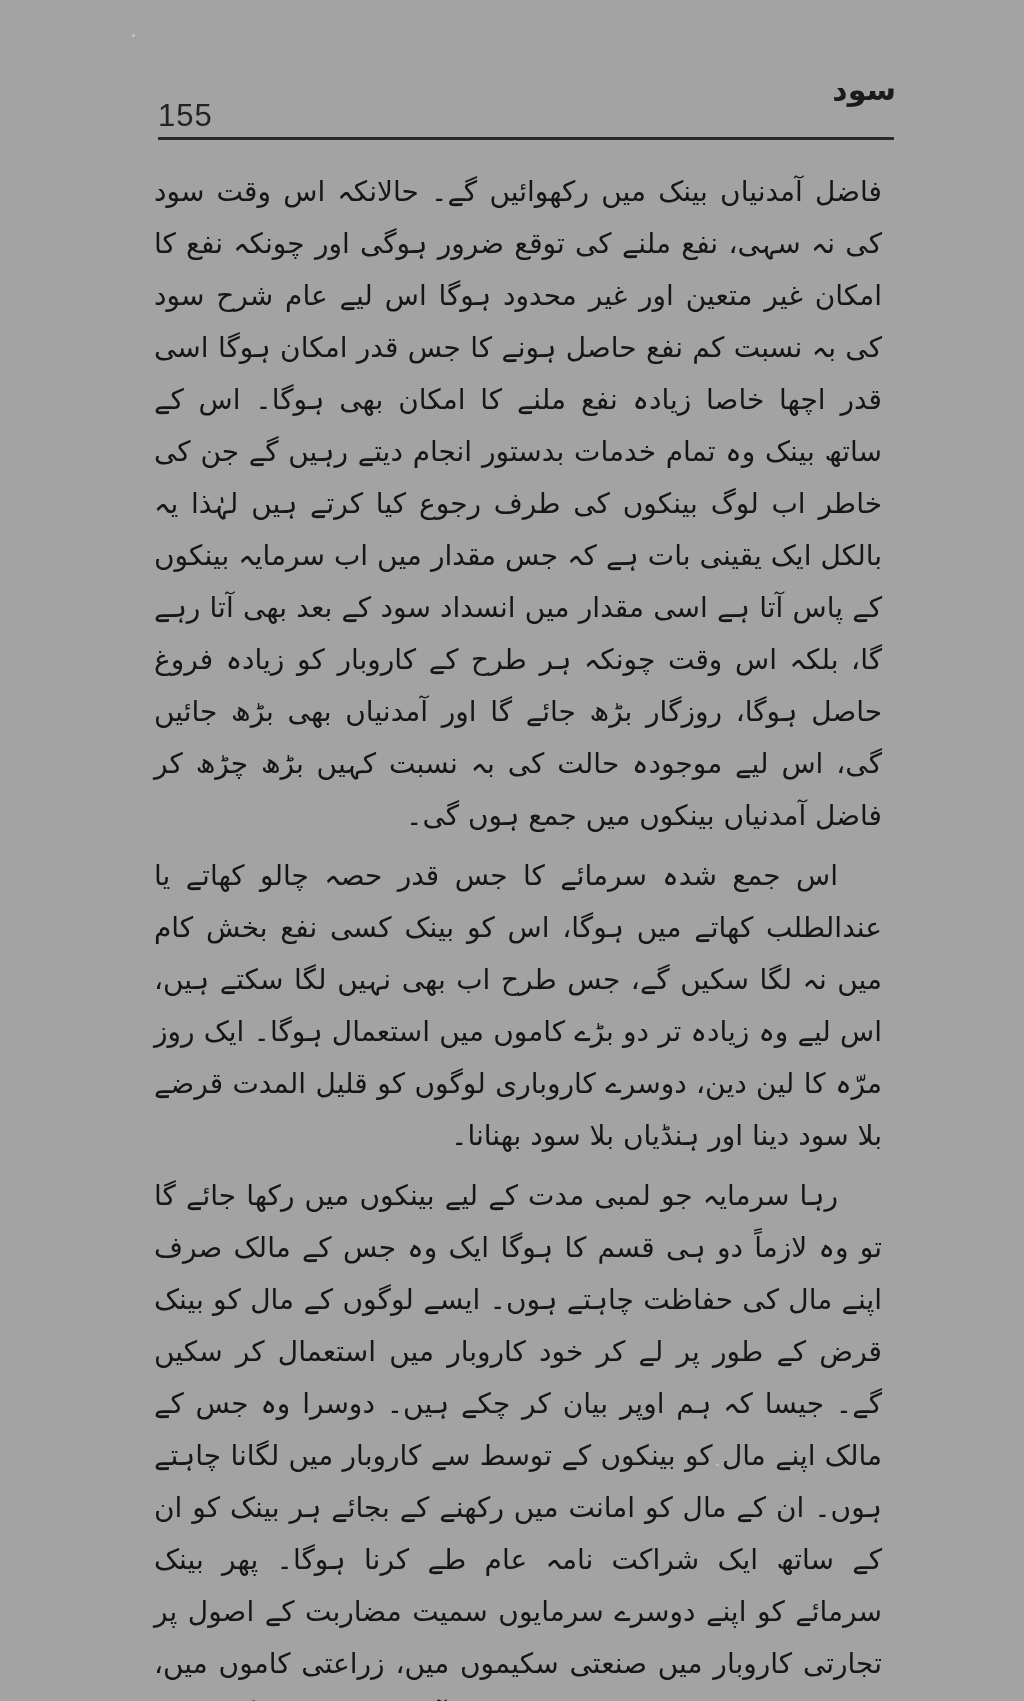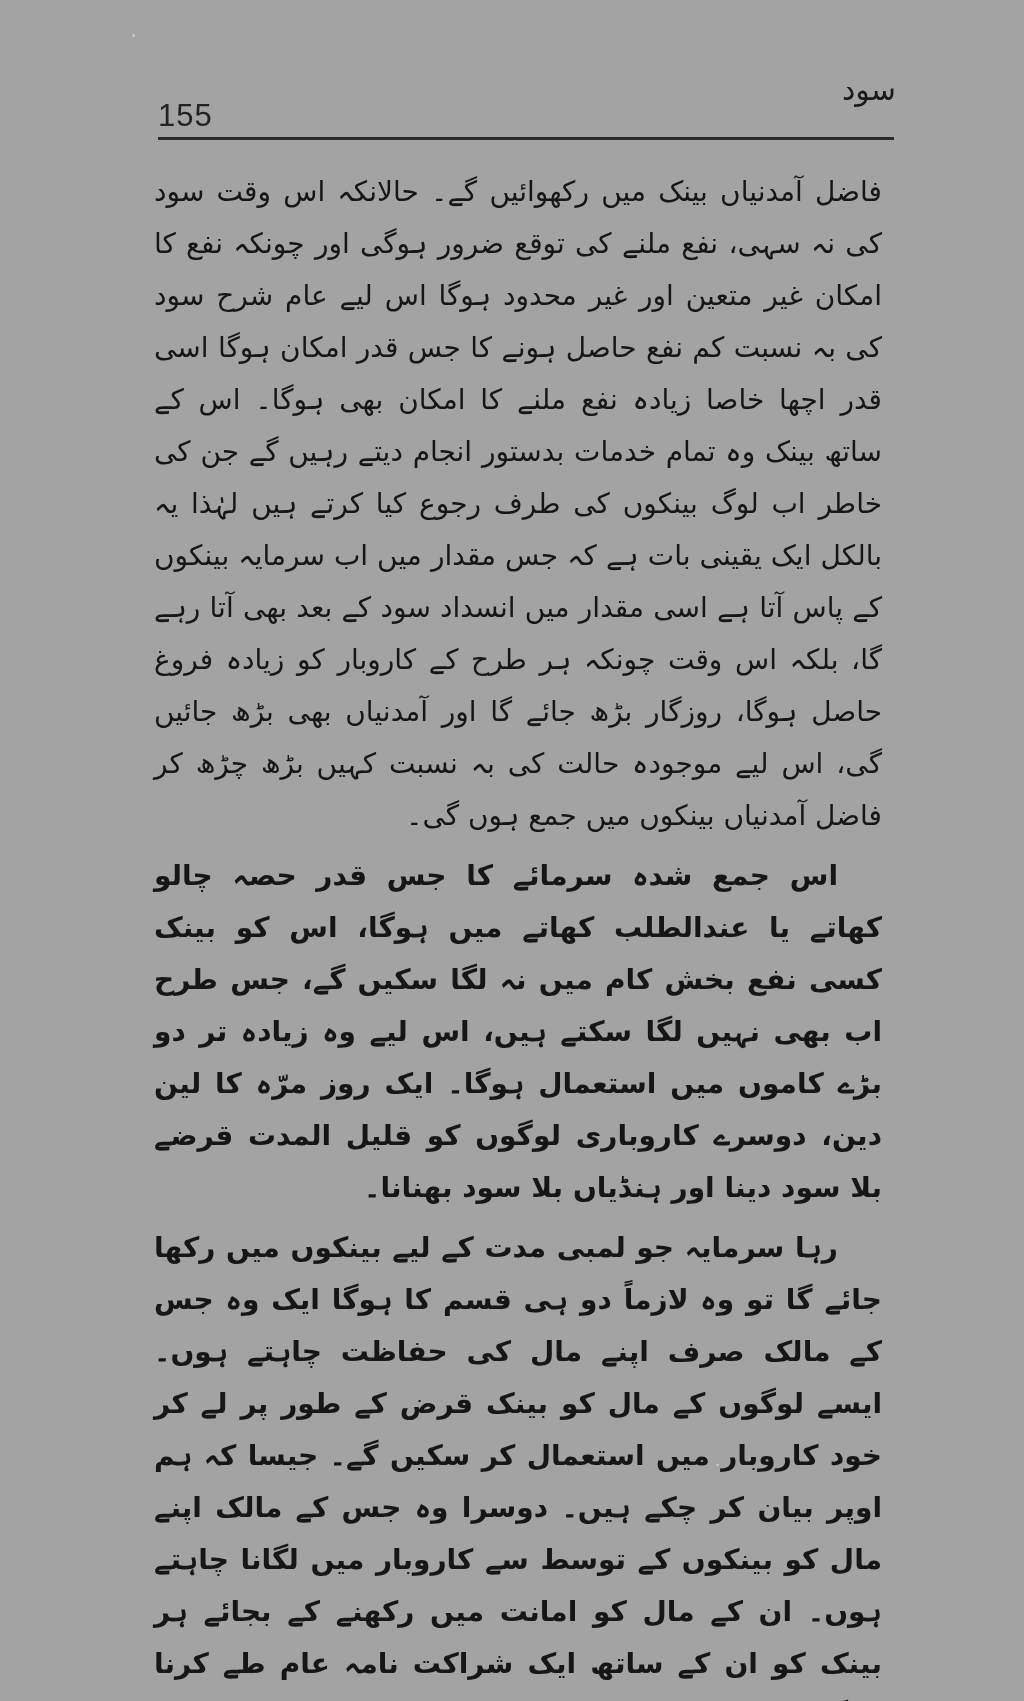--- a/index.html
+++ b/index.html
@@ -29,21 +29,21 @@
     letter-spacing: 1px;
     color: #222;
   }
 
   .running-head {
     position: absolute;
     top: 72px;
     right: 128px;
     direction: rtl;
     font-size: 30px;
-    font-weight: normal;
+    font-weight: bold;
     color: #1a1a1a;
   }
 
   .head-rule {
     position: absolute;
     top: 137px;
     left: 158px;
     width: 736px;
     height: 3px;
     background: #2a2a2a;
@@ -62,21 +62,20 @@
     text-align: justify;
     color: #161616;
   }
 
   .body-text p {
     margin: 8px;
   }
 
   .body-text p.indent {
     text-indent: 44px; 
-    font-weight: bold;
   }
 
   
   .speck {
     position: absolute;
     border-radius: 50%;
     background: #c8c8c4;
   }
   .speck.s1 { top: 34px;  left: 132px; width: 3px; height: 3px; }
   .speck.s2 { top: 1464px; left: 716px; width: 3px; height: 2px; }

